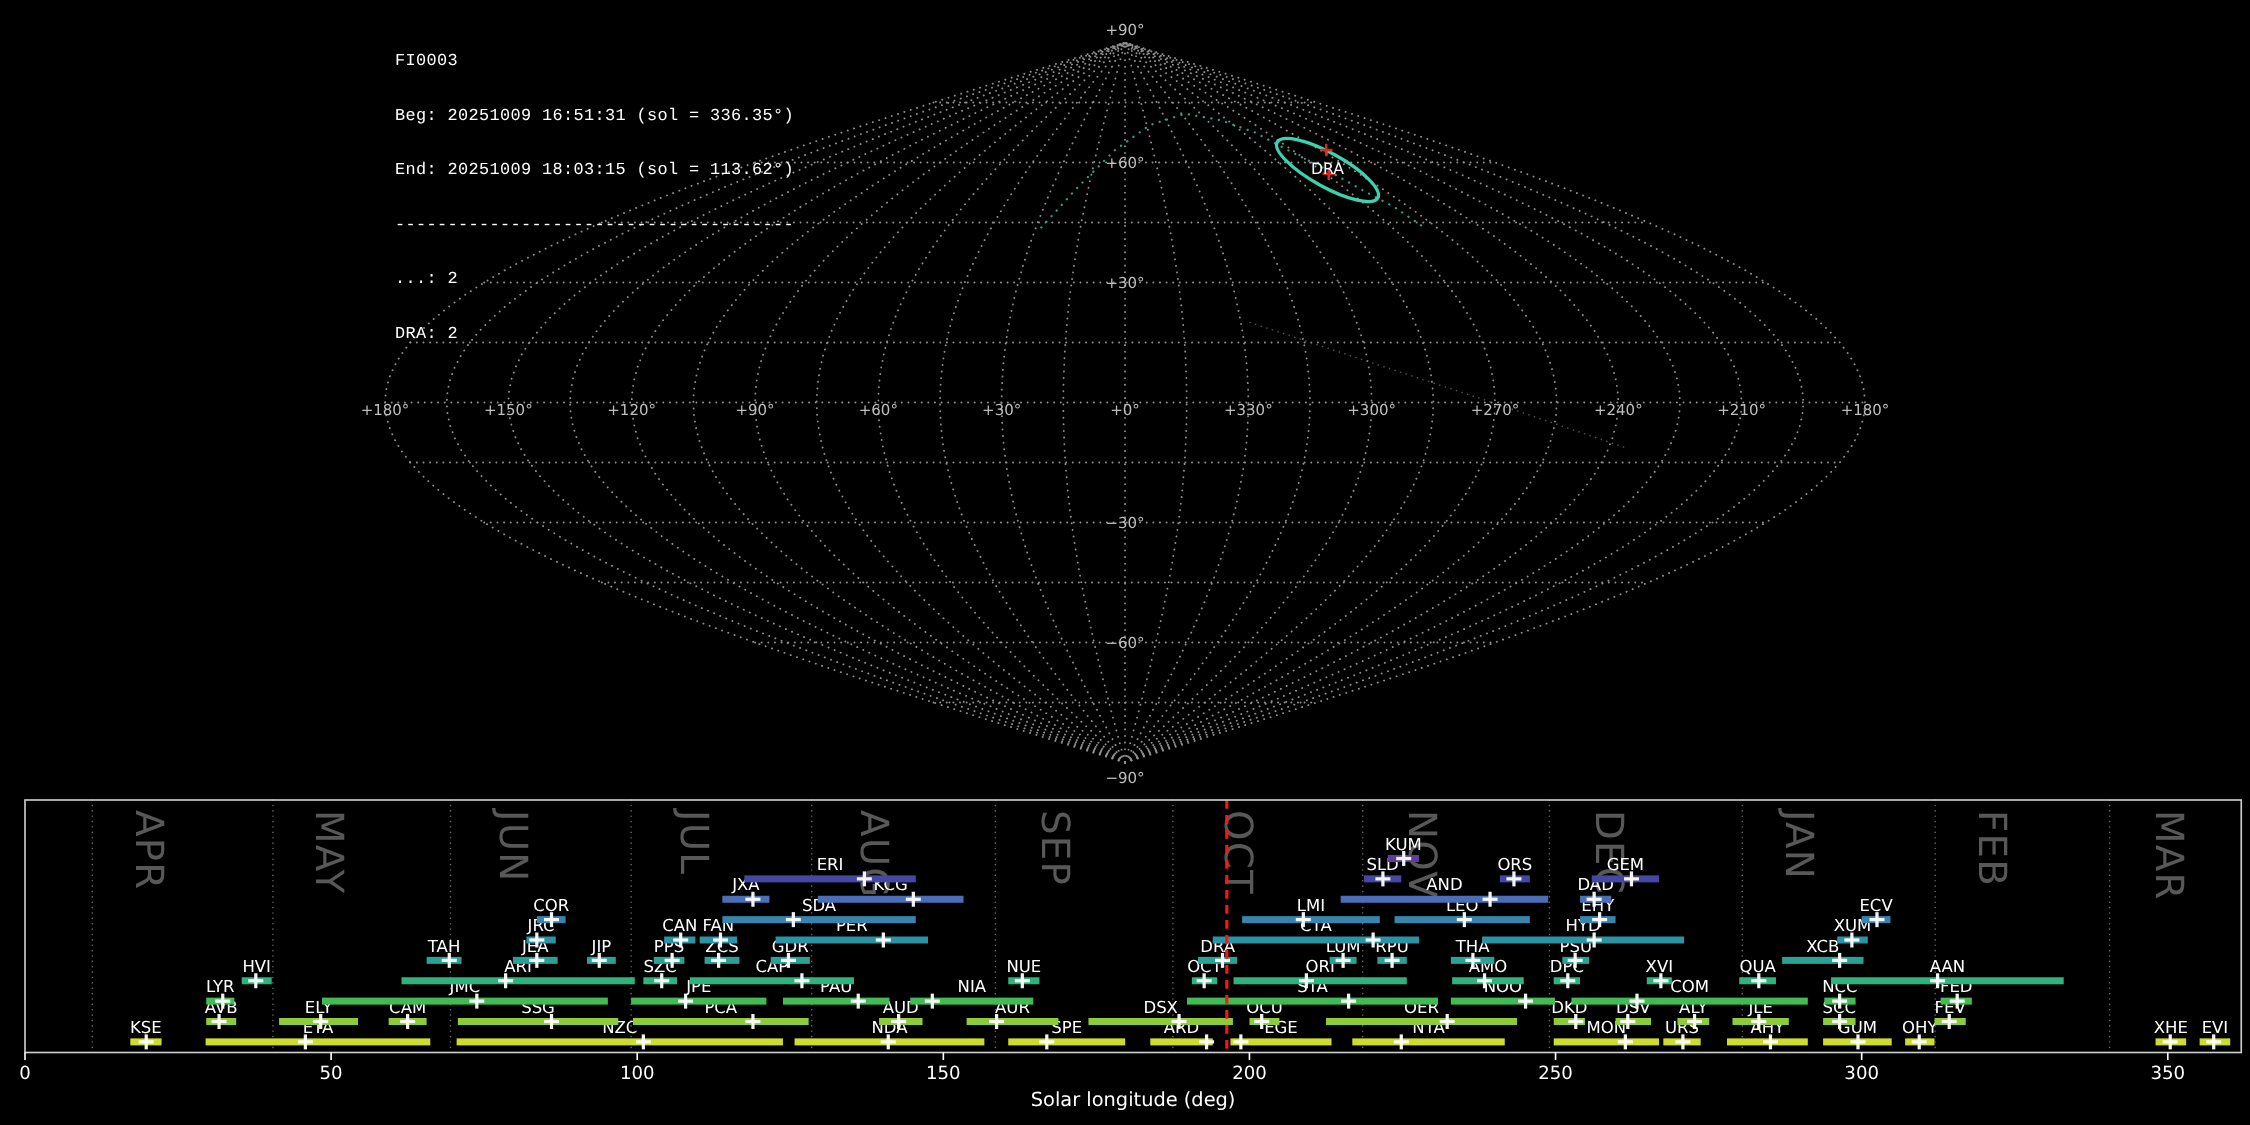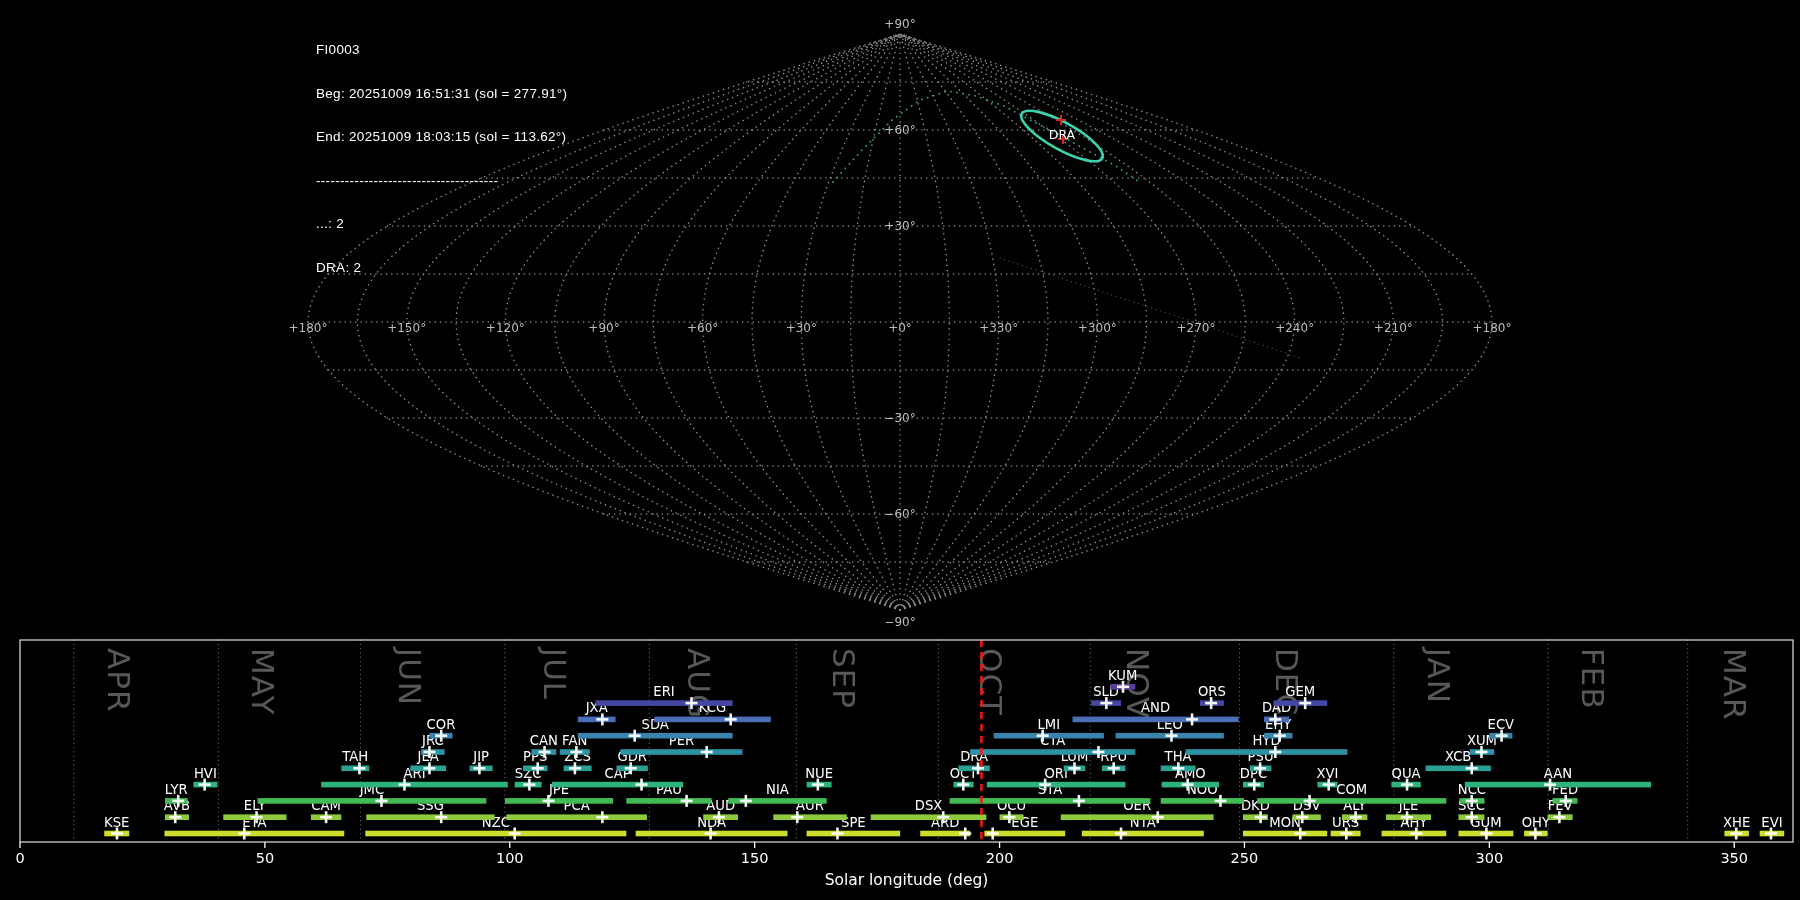--- a/index.html
+++ b/index.html
@@ -1,20 +1,20 @@
 <!DOCTYPE html>
 <html><head>
 <meta charset="utf-8">
 <style>
   html,body{margin:0;padding:0;background:#000;}
   .stage{position:relative;width:1800px;height:900px;background:#000;overflow:hidden;
          font-family:"DejaVu Sans",sans-serif;}
   #scene{position:absolute;left:0;top:0;}
   .header-block{position:absolute;left:316px;top:14px;color:#fff;
-                font-family:Liberation Sans, sans-serif;font-size:13.5px;
+                font-family:Liberation Mono, monospace;font-size:13.5px;
                 line-height:14.5px;letter-spacing:0.3px;white-space:pre;}
   .hline span{white-space:pre;}
 </style>
 </head>
 <body>
 
 <div class="stage">
 
   <svg id="scene" viewBox="0 0 1800 900" width="1800" height="900">
       <g stroke="#a8a8a8" stroke-width="1.5" fill="none" stroke-dasharray="0.1 5.2" stroke-linecap="round" opacity="0.85">
@@ -650,20 +650,20 @@
       <text x="1244.4475138121547" y="863" fill="#fff" font-family="&quot;DejaVu Sans&quot;,sans-serif" font-size="14.5" text-anchor="middle">250</text>
       <line x1="1489.3370165745855" y1="842" x2="1489.3370165745855" y2="848" stroke="#fff" stroke-width="1.3"></line>
       <text x="1489.3370165745855" y="863" fill="#fff" font-family="&quot;DejaVu Sans&quot;,sans-serif" font-size="14.5" text-anchor="middle">300</text>
       <line x1="1734.2265193370165" y1="842" x2="1734.2265193370165" y2="848" stroke="#fff" stroke-width="1.3"></line>
       <text x="1734.2265193370165" y="863" fill="#fff" font-family="&quot;DejaVu Sans&quot;,sans-serif" font-size="14.5" text-anchor="middle">350</text>
       <text x="906.5" y="885" fill="#fff" font-family="&quot;DejaVu Sans&quot;,sans-serif" font-size="15.5" text-anchor="middle">Solar longitude (deg)</text>
     </svg>
 
   <div class="header-block">
     <div class="hline">FI0003</div>
-    <div class="hline">Beg: 20251009 16:51:31 (sol = 277.91°)</div>
+    <div class="hline">Beg: 20251009 16:51:31 (sol = 336.35°)</div>
     <div class="hline">End: 20251009 18:03:15 (sol = 113.62°)</div>
     <div class="hline">--------------------------------------</div>
     <div class="hline"><span>...:</span> <span>2</span></div>
     <div class="hline"><span>DRA:</span> <span>2</span></div>
   </div>
 
 </div>
 
 </body></html>

